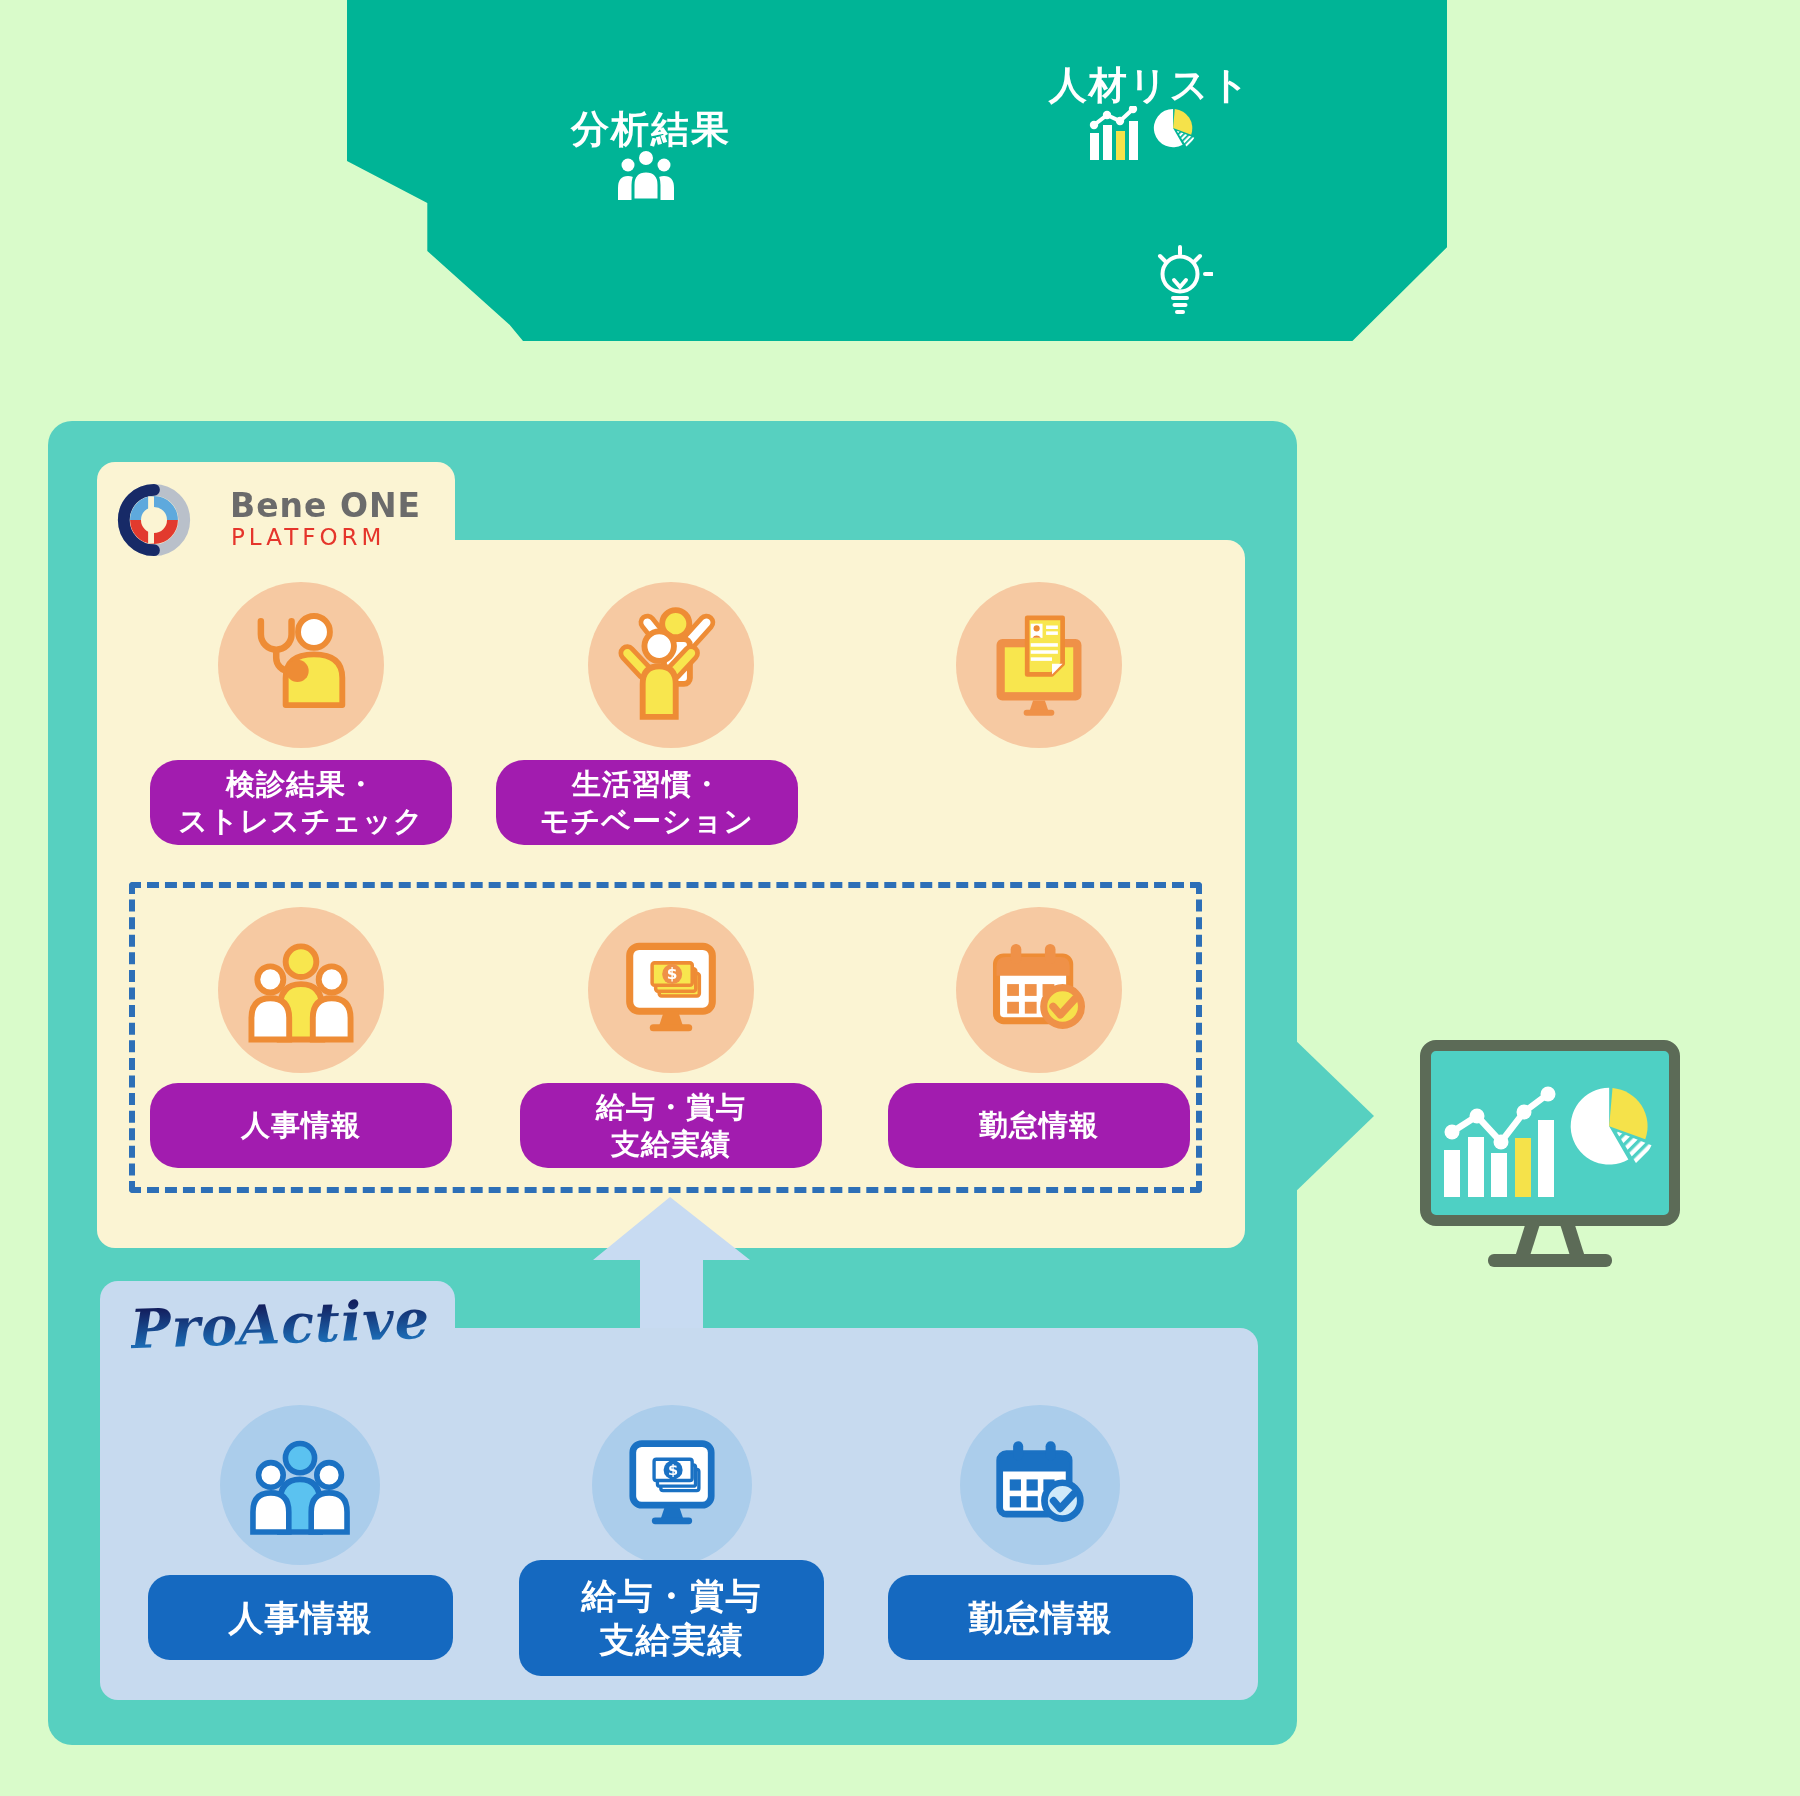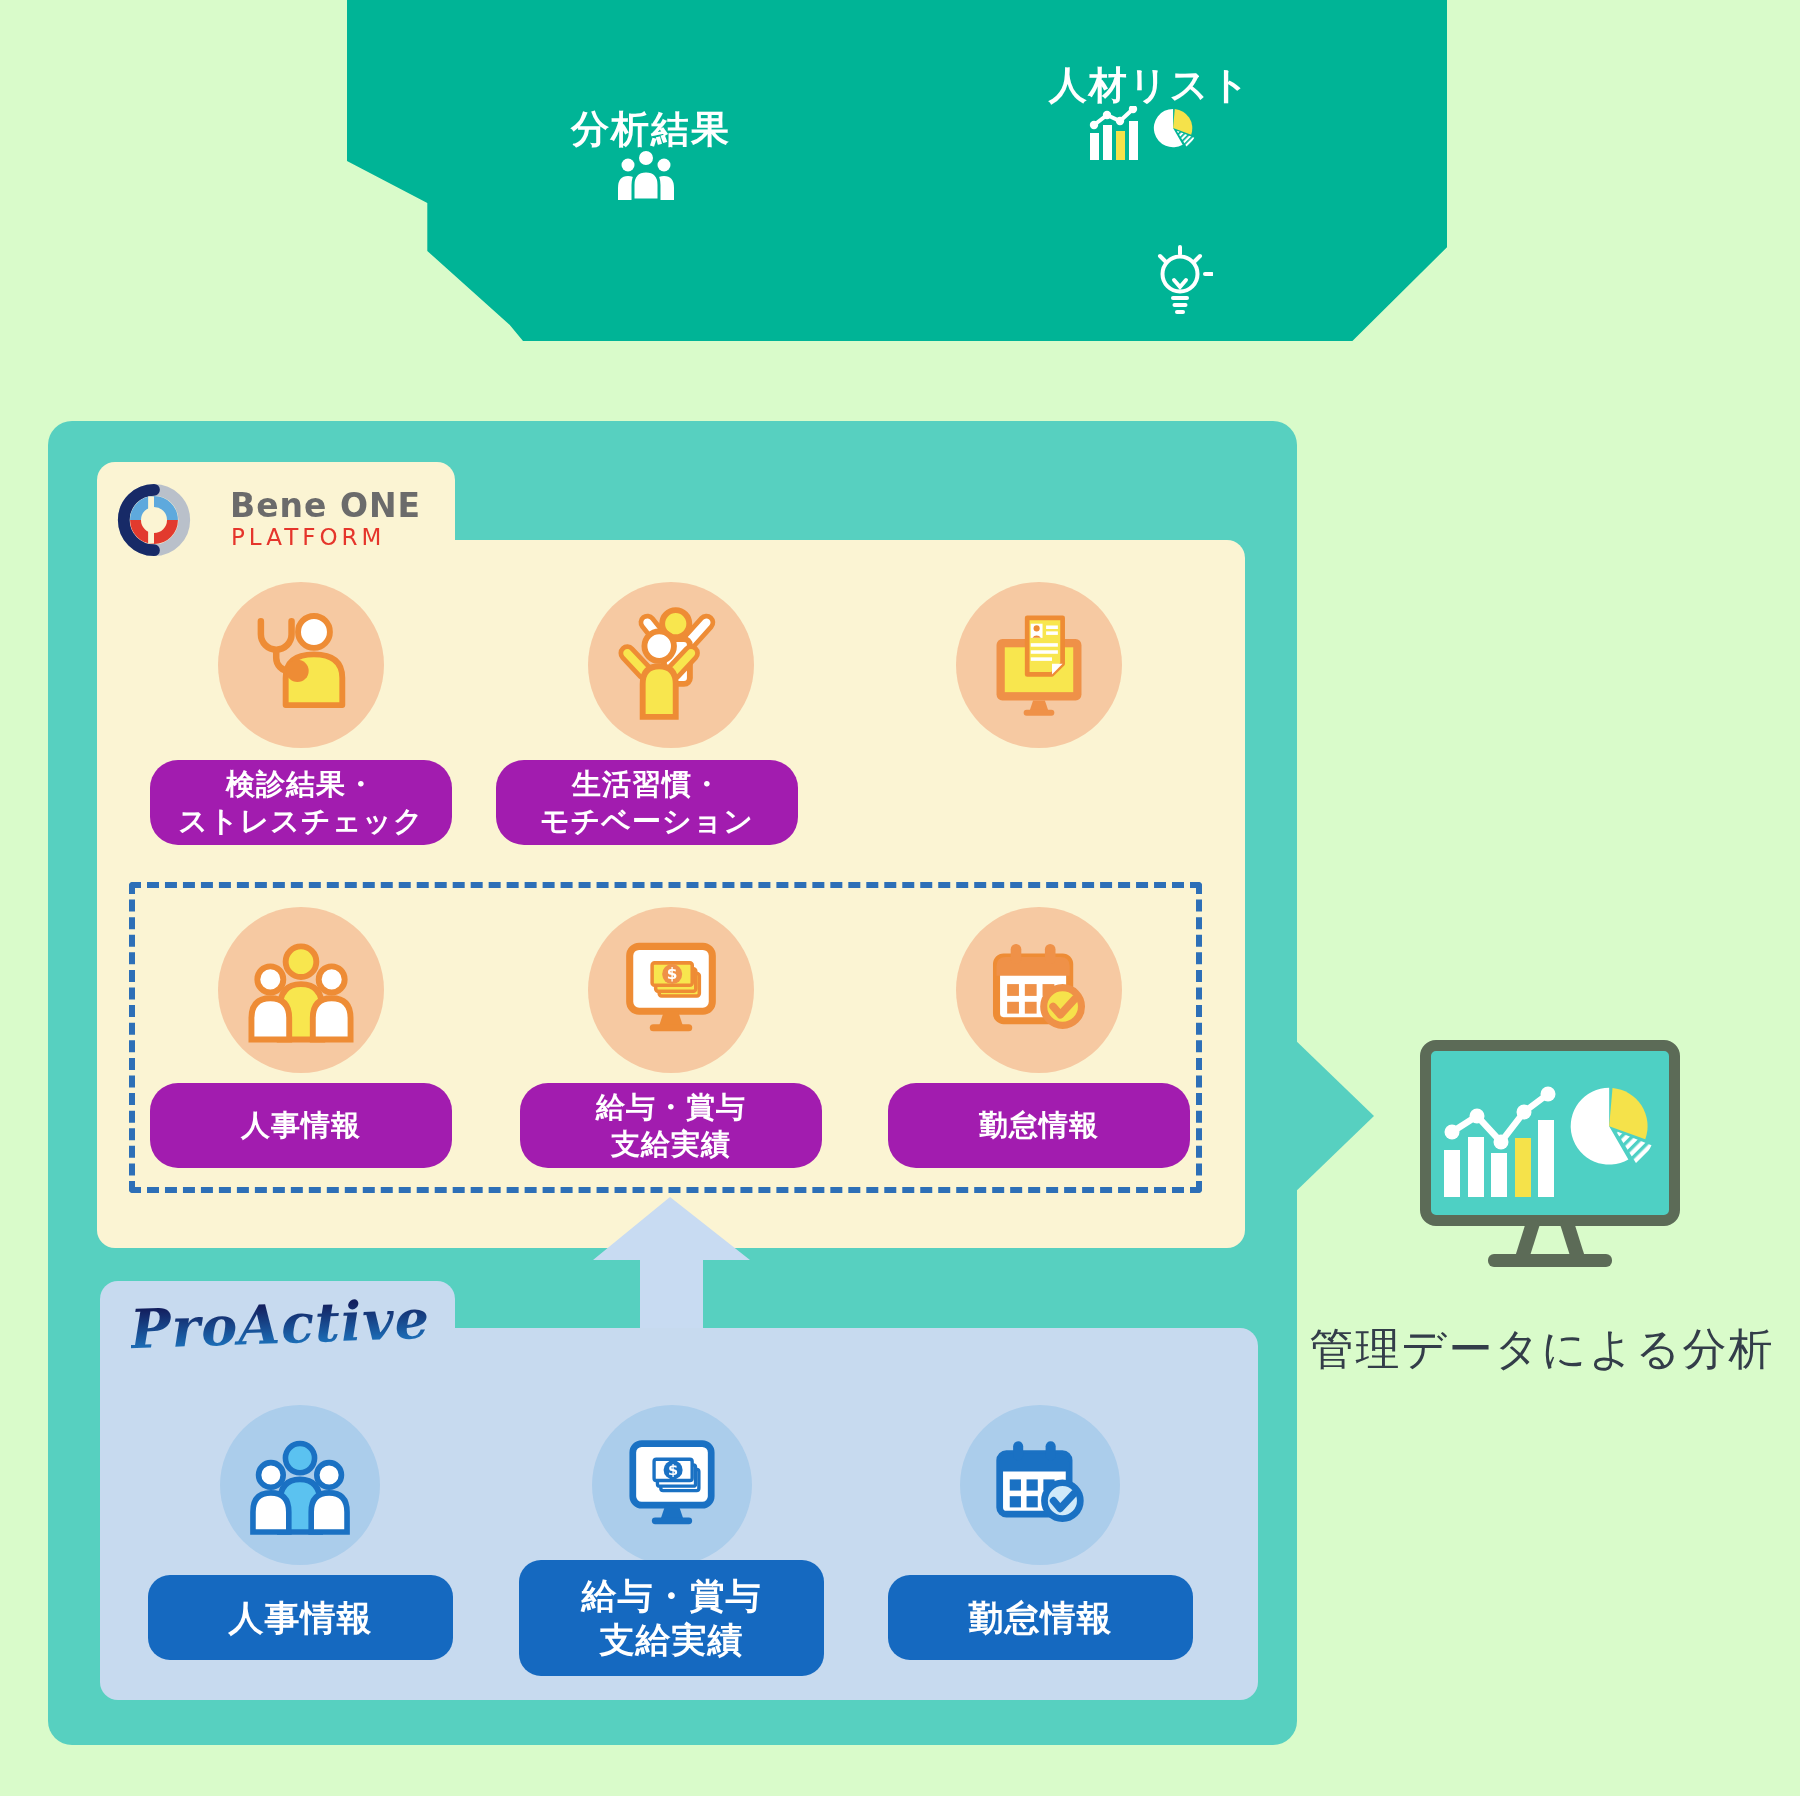--- a/index.html
+++ b/index.html
@@ -321,15 +321,14 @@
     </defs>
     <path d="M46 46 L66 80.6 A40 40 0 1 1 46 6 Z" fill="#fff"></path>
     <path d="M46 46 L49.5 6.2 A40 40 0 0 1 83.6 59.7 Z" fill="#f5e24a"></path>
     <path d="M53 51 L90.1 66 A40 40 0 0 1 74.2 84.9 Z" fill="url(#hatchScreen)"></path>
   </svg>
   <svg class="abs" style="left:1480px;top:1220px;" width="140" height="50" viewBox="0 0 140 50">
     <path d="M54 0 L42 38" stroke="#5c6b57" stroke-width="14"></path>
     <path d="M86 0 L98 38" stroke="#5c6b57" stroke-width="14"></path>
     <rect x="8" y="34" width="124" height="13" rx="6" fill="#5c6b57"></rect>
   </svg>
-  <div class="abs caption">管理データによる分析</div>
 
 </div>
 
 </body></html>

